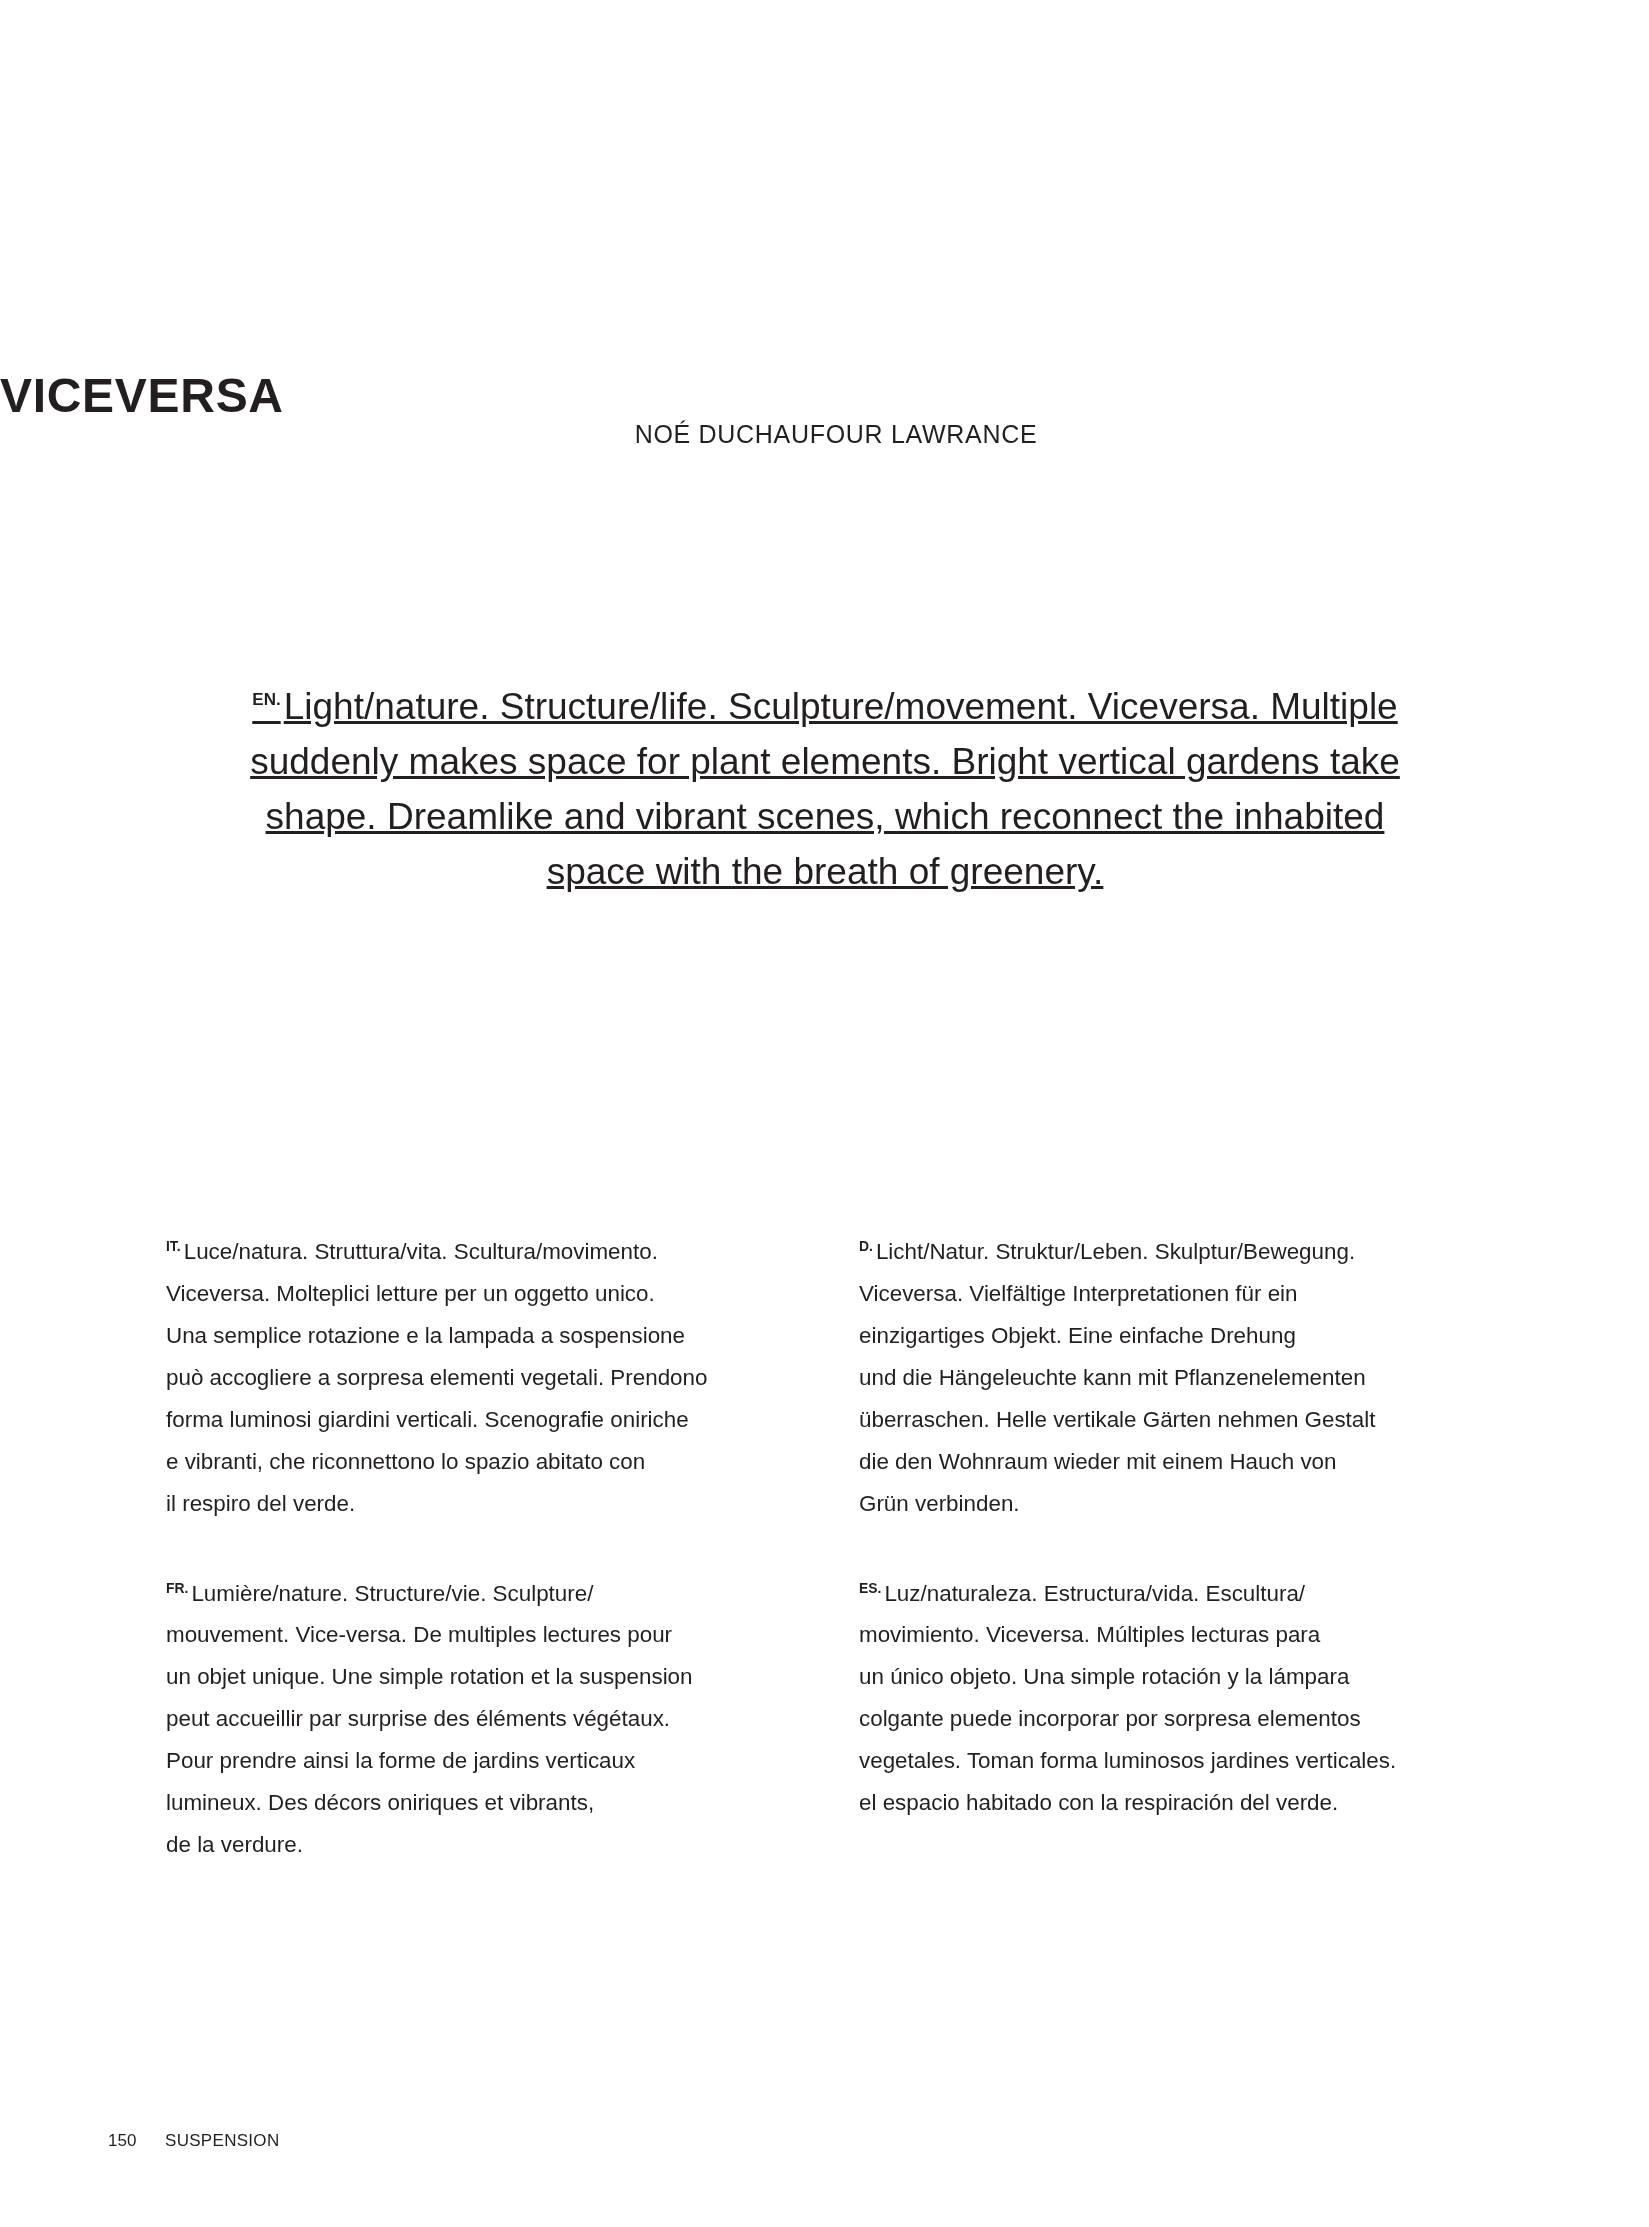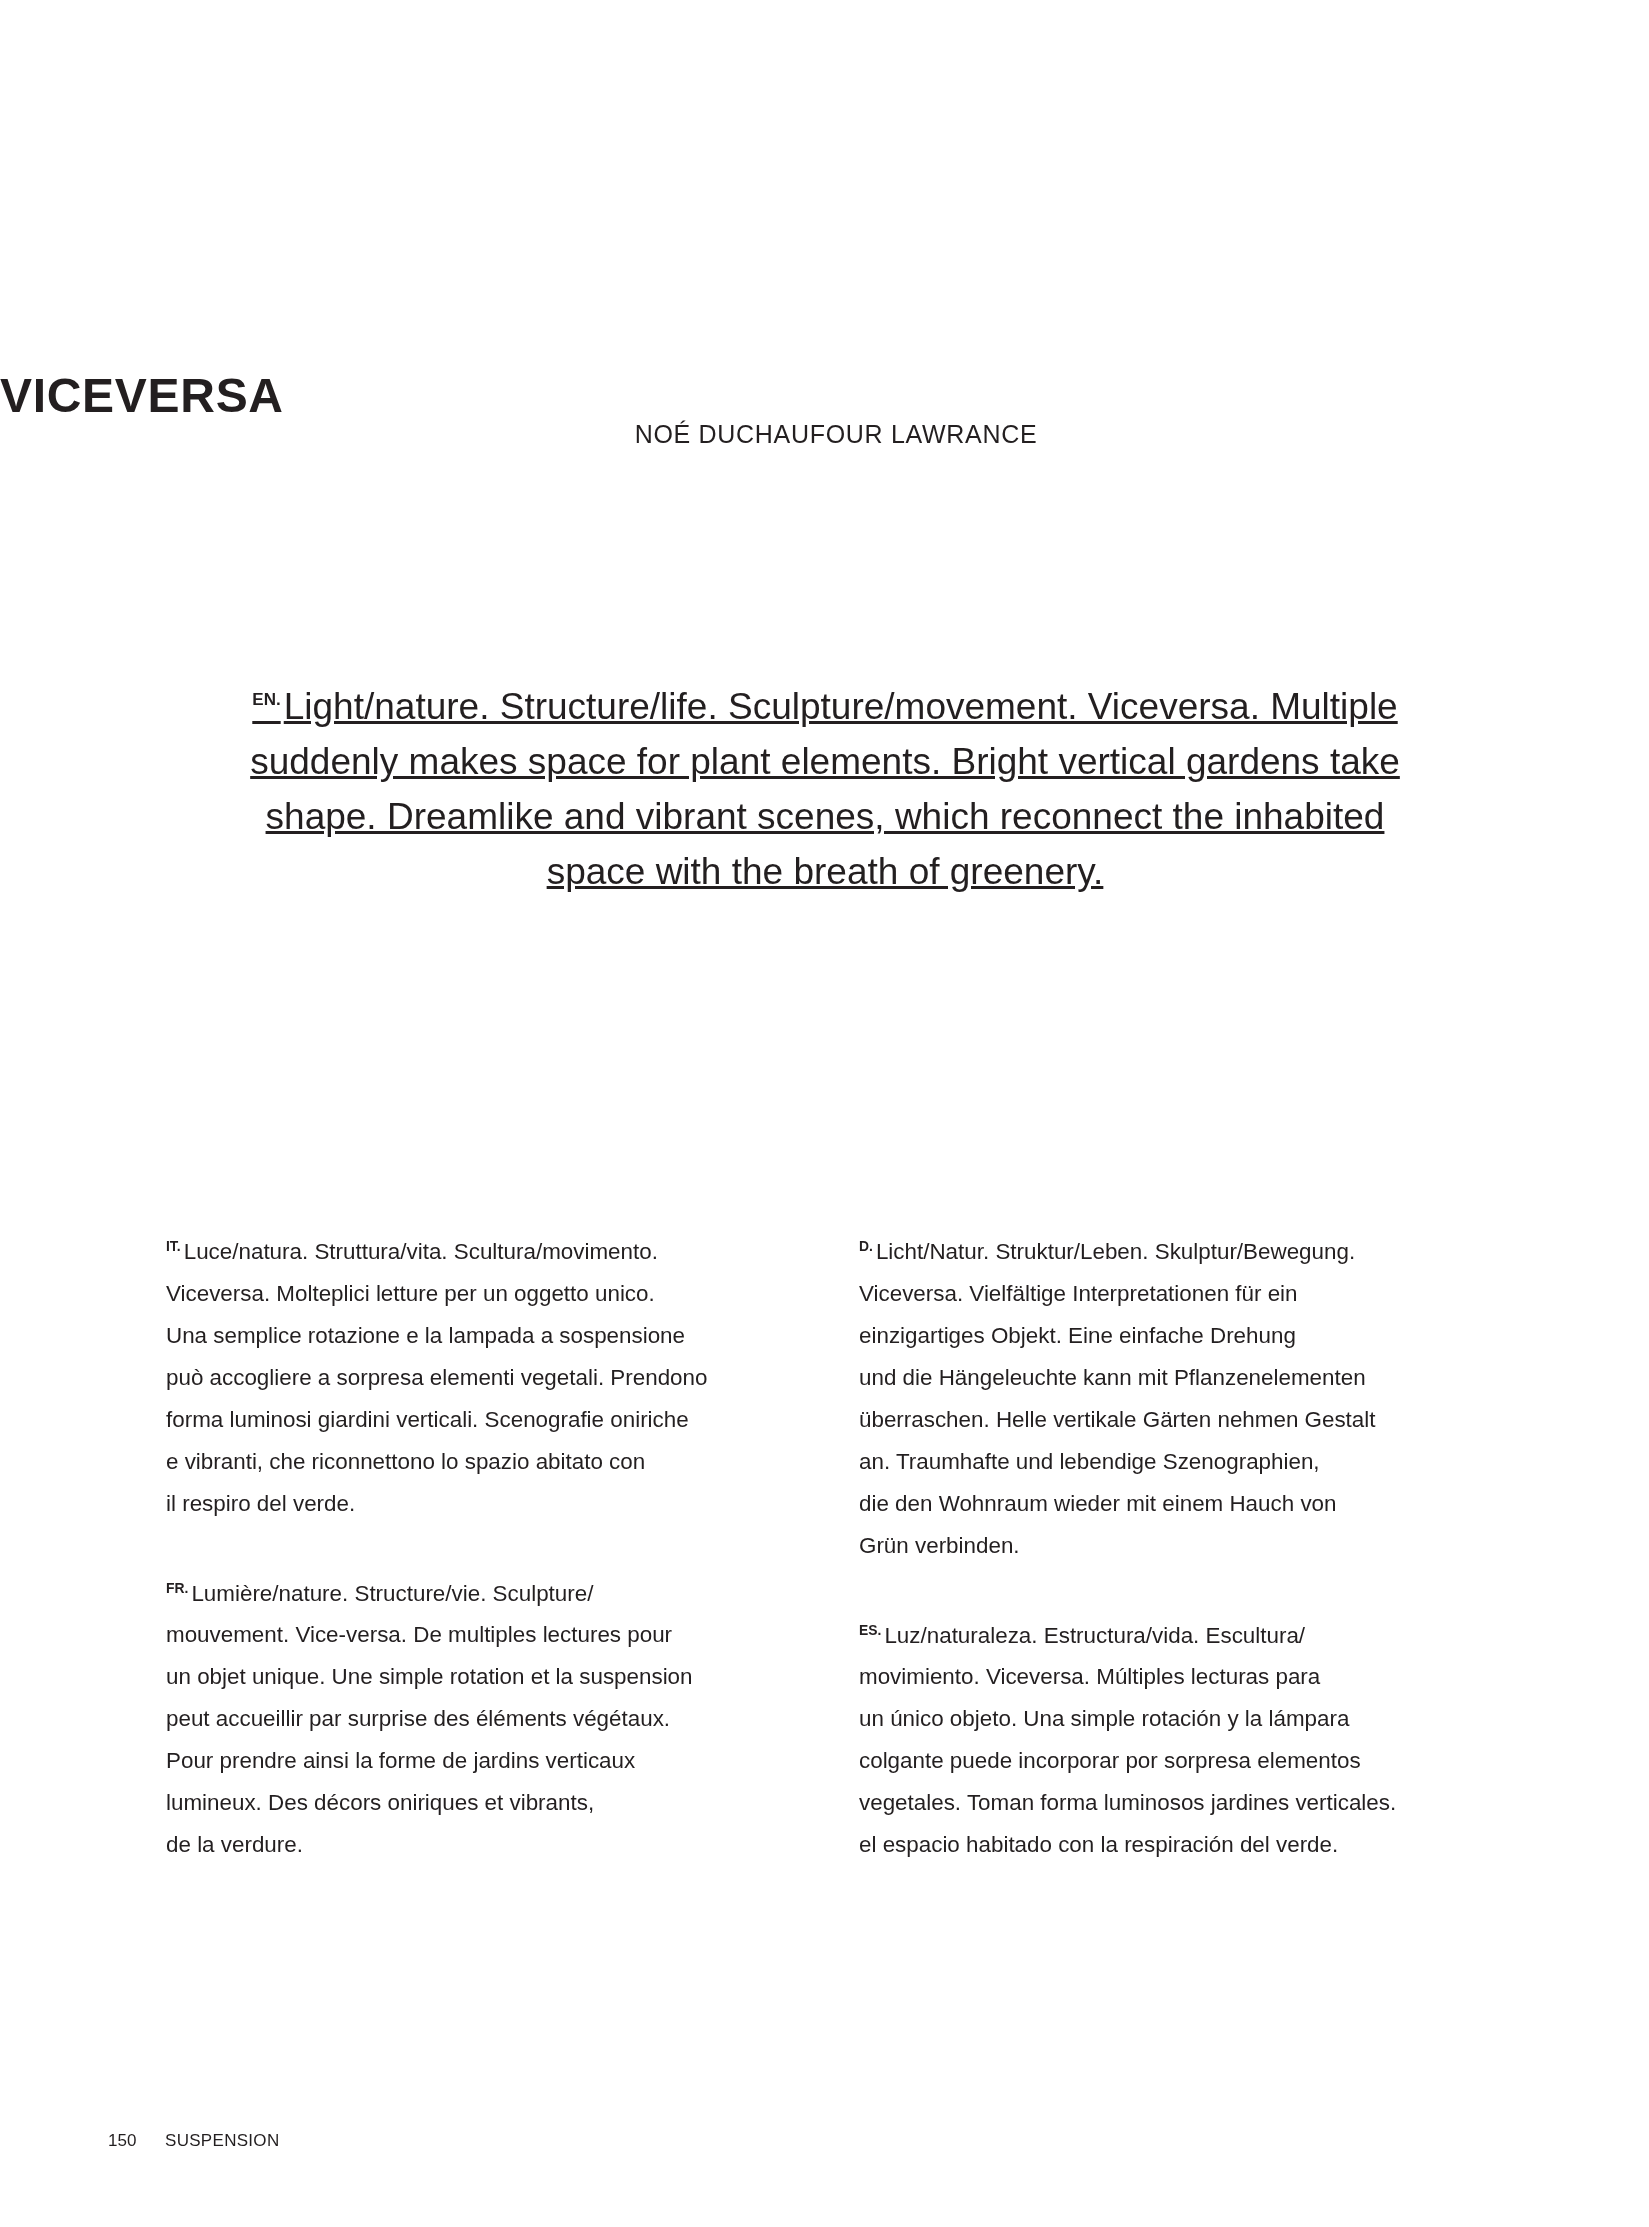--- a/index.html
+++ b/index.html
@@ -113,21 +113,20 @@
   </div>
 </div>
 
 <div class="abs col col-right">
   <div class="para">
     <span class="line"><span class="lang-tag">D.</span><span>Licht/Natur. Struktur/Leben. Skulptur/Bewegung.</span></span>
     <span class="line">Viceversa. Vielfältige Interpretationen für ein</span>
     <span class="line">einzigartiges Objekt. Eine einfache Drehung</span>
     <span class="line">und die Hängeleuchte kann mit Pflanzenelementen</span>
     <span class="line">überraschen. Helle vertikale Gärten nehmen Gestalt</span>
-    <span class="line">an. Traumhafte und lebendige Szenographien,</span>
     <span class="line">die den Wohnraum wieder mit einem Hauch von</span>
     <span class="line">Grün verbinden.</span>
   </div>
   <div class="para">
     <span class="line"><span class="lang-tag">ES.</span><span>Luz/naturaleza. Estructura/vida. Escultura/</span></span>
     <span class="line">movimiento. Viceversa. Múltiples lecturas para</span>
     <span class="line">un único objeto. Una simple rotación y la lámpara</span>
     <span class="line">colgante puede incorporar por sorpresa elementos</span>
     <span class="line">vegetales. Toman forma luminosos jardines verticales.</span>
     <span class="line">el espacio habitado con la respiración del verde.</span>

